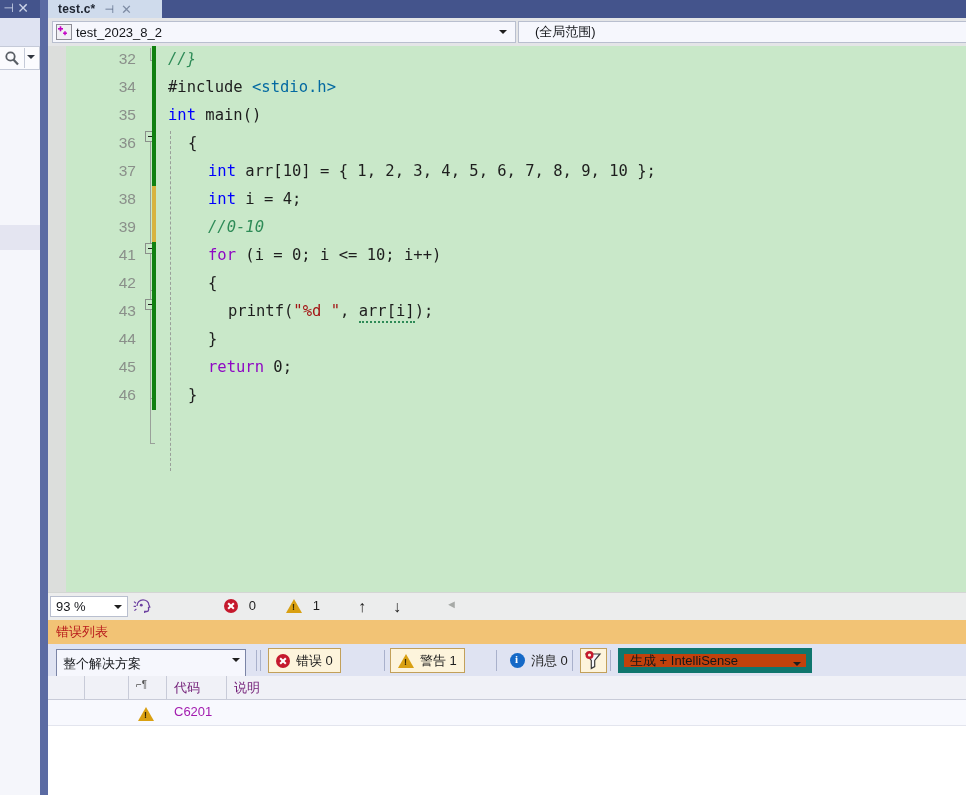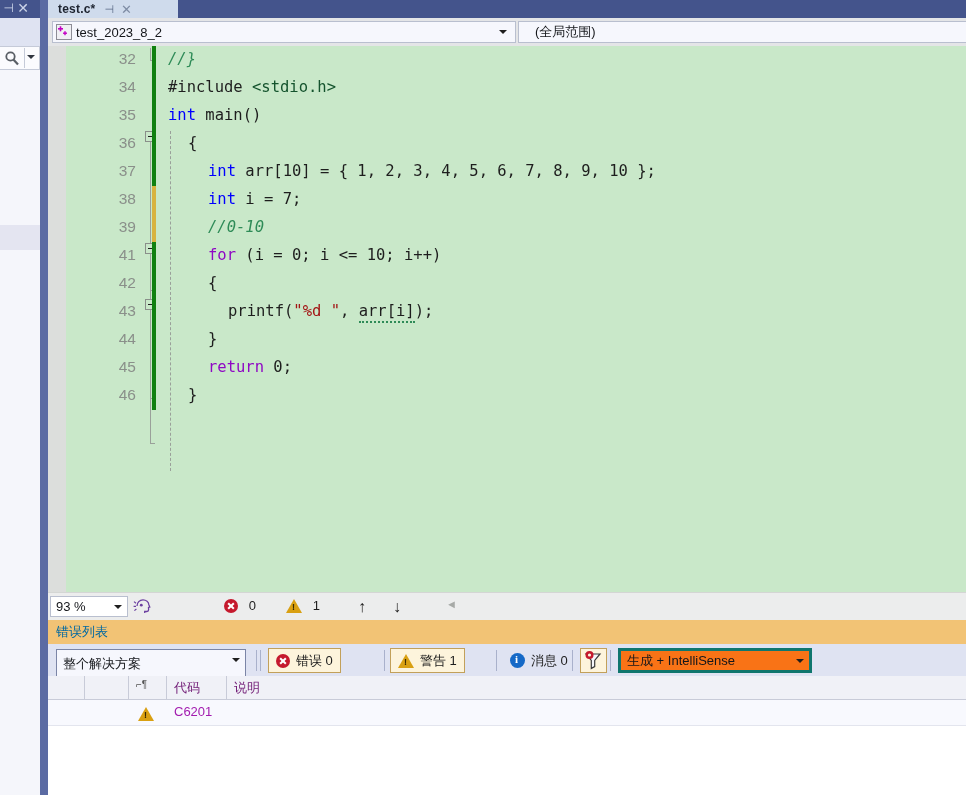--- a/index.html
+++ b/index.html
@@ -57,21 +57,21 @@
   .ln-no{position:absolute;left:0;top:4px;width:70px;text-align:right;color:#8a8f8a;font-size:15.5px;
     font-family:"Liberation Sans","DejaVu Sans",sans-serif;}
   .ln-no.cur{color:#1e1e1e;}
   .ln-code{position:absolute;left:102px;top:4px;white-space:pre;}
   .chg{position:absolute;left:86px;width:4px;}
   .chg.saved{background:#108010;}
   .chg.unsaved{background:#d8b340;}
   .tok-key{color:#0000ff;}
   .tok-kw2{color:#8f08c4;}
   .tok-pre{color:#1e1e1e;}
-  .tok-inc{color:#14532d;}
+  .tok-inc{color:#0369a1;}
   .tok-str{color:#a31515;}
   .tok-cmt{color:#2e8b57;font-style:italic;}
   .tok-pln{color:#1e1e1e;}
   .squig{border-bottom:2px dotted #2e8b57;padding-bottom:1px;}
   
   .outline{position:absolute;left:93px;top:0;width:18px;height:546px;}
   .ol-box{position:absolute;width:11px;height:11px;border:1px solid #8a8f8a;background:#c9e8c9;box-sizing:border-box;}
   .ol-box i{position:absolute;left:2px;top:4px;width:5px;height:1px;background:#1e1e1e;}
   .ol-vline{position:absolute;width:1px;background:#9aa09a;}
   .ol-foot{position:absolute;width:5px;height:1px;background:#9aa09a;}
@@ -90,35 +90,35 @@
   .icon-err:before{transform:rotate(45deg);}
   .icon-err:after{transform:rotate(-45deg);}
   .icon-warn{display:inline-block;width:0;height:0;border-left:8px solid transparent;border-right:8px solid transparent;
     border-bottom:14px solid #d9a012;position:relative;vertical-align:-3px;}
   .icon-warn:after{content:"!";position:absolute;left:-2px;top:3px;font-size:9px;font-weight:bold;color:#3a2a00;
     font-family:"Liberation Sans",sans-serif;}
 
   
   .errlist{position:absolute;left:0;top:620px;width:918px;height:175px;background:#f8f9fe;}
   .el-cap{position:absolute;left:0;top:0;width:918px;height:24px;background:#f2c375;display:flex;align-items:center;}
-  .el-cap-txt{margin-left:8px;font-size:13px;color:#0369a1;}
+  .el-cap-txt{margin-left:8px;font-size:13px;color:#b91c1c;}
   .el-tool{position:absolute;left:0;top:24px;width:918px;height:32px;background:#dfe3f2;}
   .el-combo{position:absolute;left:8px;top:5px;width:190px;height:30px;background:#f6f7fd;border:1px solid #7b85a6;
     box-sizing:border-box;display:flex;align-items:center;}
   .el-combo-txt{margin-left:6px;font-size:13px;color:#14161a;}
   .el-div{position:absolute;top:6px;width:1px;height:21px;background:#a9b1cb;}
   .toggle{position:absolute;top:4px;height:25px;background:#fdf4dc;border:1px solid #c2a05a;box-sizing:border-box;
     display:flex;align-items:center;padding:0 7px;}
   .toggle-txt{margin-left:6px;font-size:13px;color:#1e1e1e;}
   .toggle.plain{background:transparent;border:1px solid transparent;}
   .icon-info{display:inline-block;width:15px;height:15px;border-radius:50%;background:#1569c7;position:relative;}
   .icon-info:after{content:"i";position:absolute;left:5px;top:0px;font-size:11px;font-weight:bold;color:#fff;
     font-family:"Liberation Serif",serif;}
   .filterbtn{position:absolute;left:532px;top:4px;width:27px;height:25px;background:#fdf4dc;border:1px solid #c2a05a;box-sizing:border-box;}
-  .el-combo2{position:absolute;left:570px;top:4px;width:194px;height:25px;background:#f97316;border:3px solid #0f766e;
+  .el-combo2{position:absolute;left:570px;top:4px;width:194px;height:25px;background:#c2410c;border:6px solid #0f766e;
     box-sizing:border-box;display:flex;align-items:center;}
 
   
   .el-head{position:absolute;left:0;top:56px;width:918px;height:24px;background:#f0f1f7;border-bottom:1px solid #c8cbd8;box-sizing:border-box;}
   .th{position:absolute;top:3px;font-size:13px;color:#701a75;}
   .vsep{position:absolute;top:0;width:1px;height:23px;background:#c8cbd8;}
   .el-row{position:absolute;left:0;top:80px;width:918px;height:26px;background:#f8f9fe;border-bottom:1px solid #e3e5ee;box-sizing:border-box;}
   .cell{position:absolute;top:4px;font-size:13px;}
   .cell-code{color:#a21caf;text-align:center;}
   .cell-desc{color:#1e1e1e;}
@@ -145,21 +145,21 @@
     </div>
     <div class="tw-body"></div>
     <div class="tw-sel"></div>
     <div class="tw-body2"></div>
   </div>
   <div class="tw-rail"></div>
 
   <div class="docwell">
 
     <div class="tabstrip">
-      <div class="tab" id="doctab" style="width: 130px;">
+      <div class="tab" id="doctab" style="width: 114px;">
         <span class="tab-label">test.c*</span>
         <span class="tab-pin">⊣</span>
         <span class="tab-close">✕</span>
       </div>
     </div>
 
     <div class="navbar">
       <div class="nav-combo">
         <span class="nav-icon">
           <svg viewBox="0 0 16 16" width="16" height="16">
@@ -227,21 +227,21 @@
             <div class="ln-code" style="left: 122px;"><span class="tok-pln">{</span></div>
           </div>
           <div class="ln-row">
             <div class="ln-no">37</div>
             <div class="chg saved" style="top: 0px; height: 28px;"></div>
             <div class="ln-code" style="left: 142px;"><span class="tok-key">int</span><span class="tok-pln"> arr[10] = { 1, 2, 3, 4, 5, 6, 7, 8, 9, 10 };</span></div>
           </div>
           <div class="ln-row">
             <div class="ln-no">38</div>
             <div class="chg unsaved" style="top: 0px; height: 28px;"></div>
-            <div class="ln-code" style="left: 142px;"><span class="tok-key">int</span><span class="tok-pln"> i = 7;</span></div>
+            <div class="ln-code" style="left: 142px;"><span class="tok-key">int</span><span class="tok-pln"> i = 4;</span></div>
           </div>
           <div class="ln-row">
             <div class="ln-no">39</div>
             <div class="chg unsaved" style="top: 0px; height: 28px;"></div>
             <div class="ln-code" style="left: 142px;"><span class="tok-cmt">//0-10</span></div>
           </div>
           <div class="ln-row">
             <div class="ln-no">41</div>
             <div class="chg saved" style="top: 0px; height: 28px;"></div>
             <div class="ln-code" style="left: 142px;"><span class="tok-kw2">for</span><span class="tok-pln"> (i = 0; i &lt;= 10; i++)</span></div>

